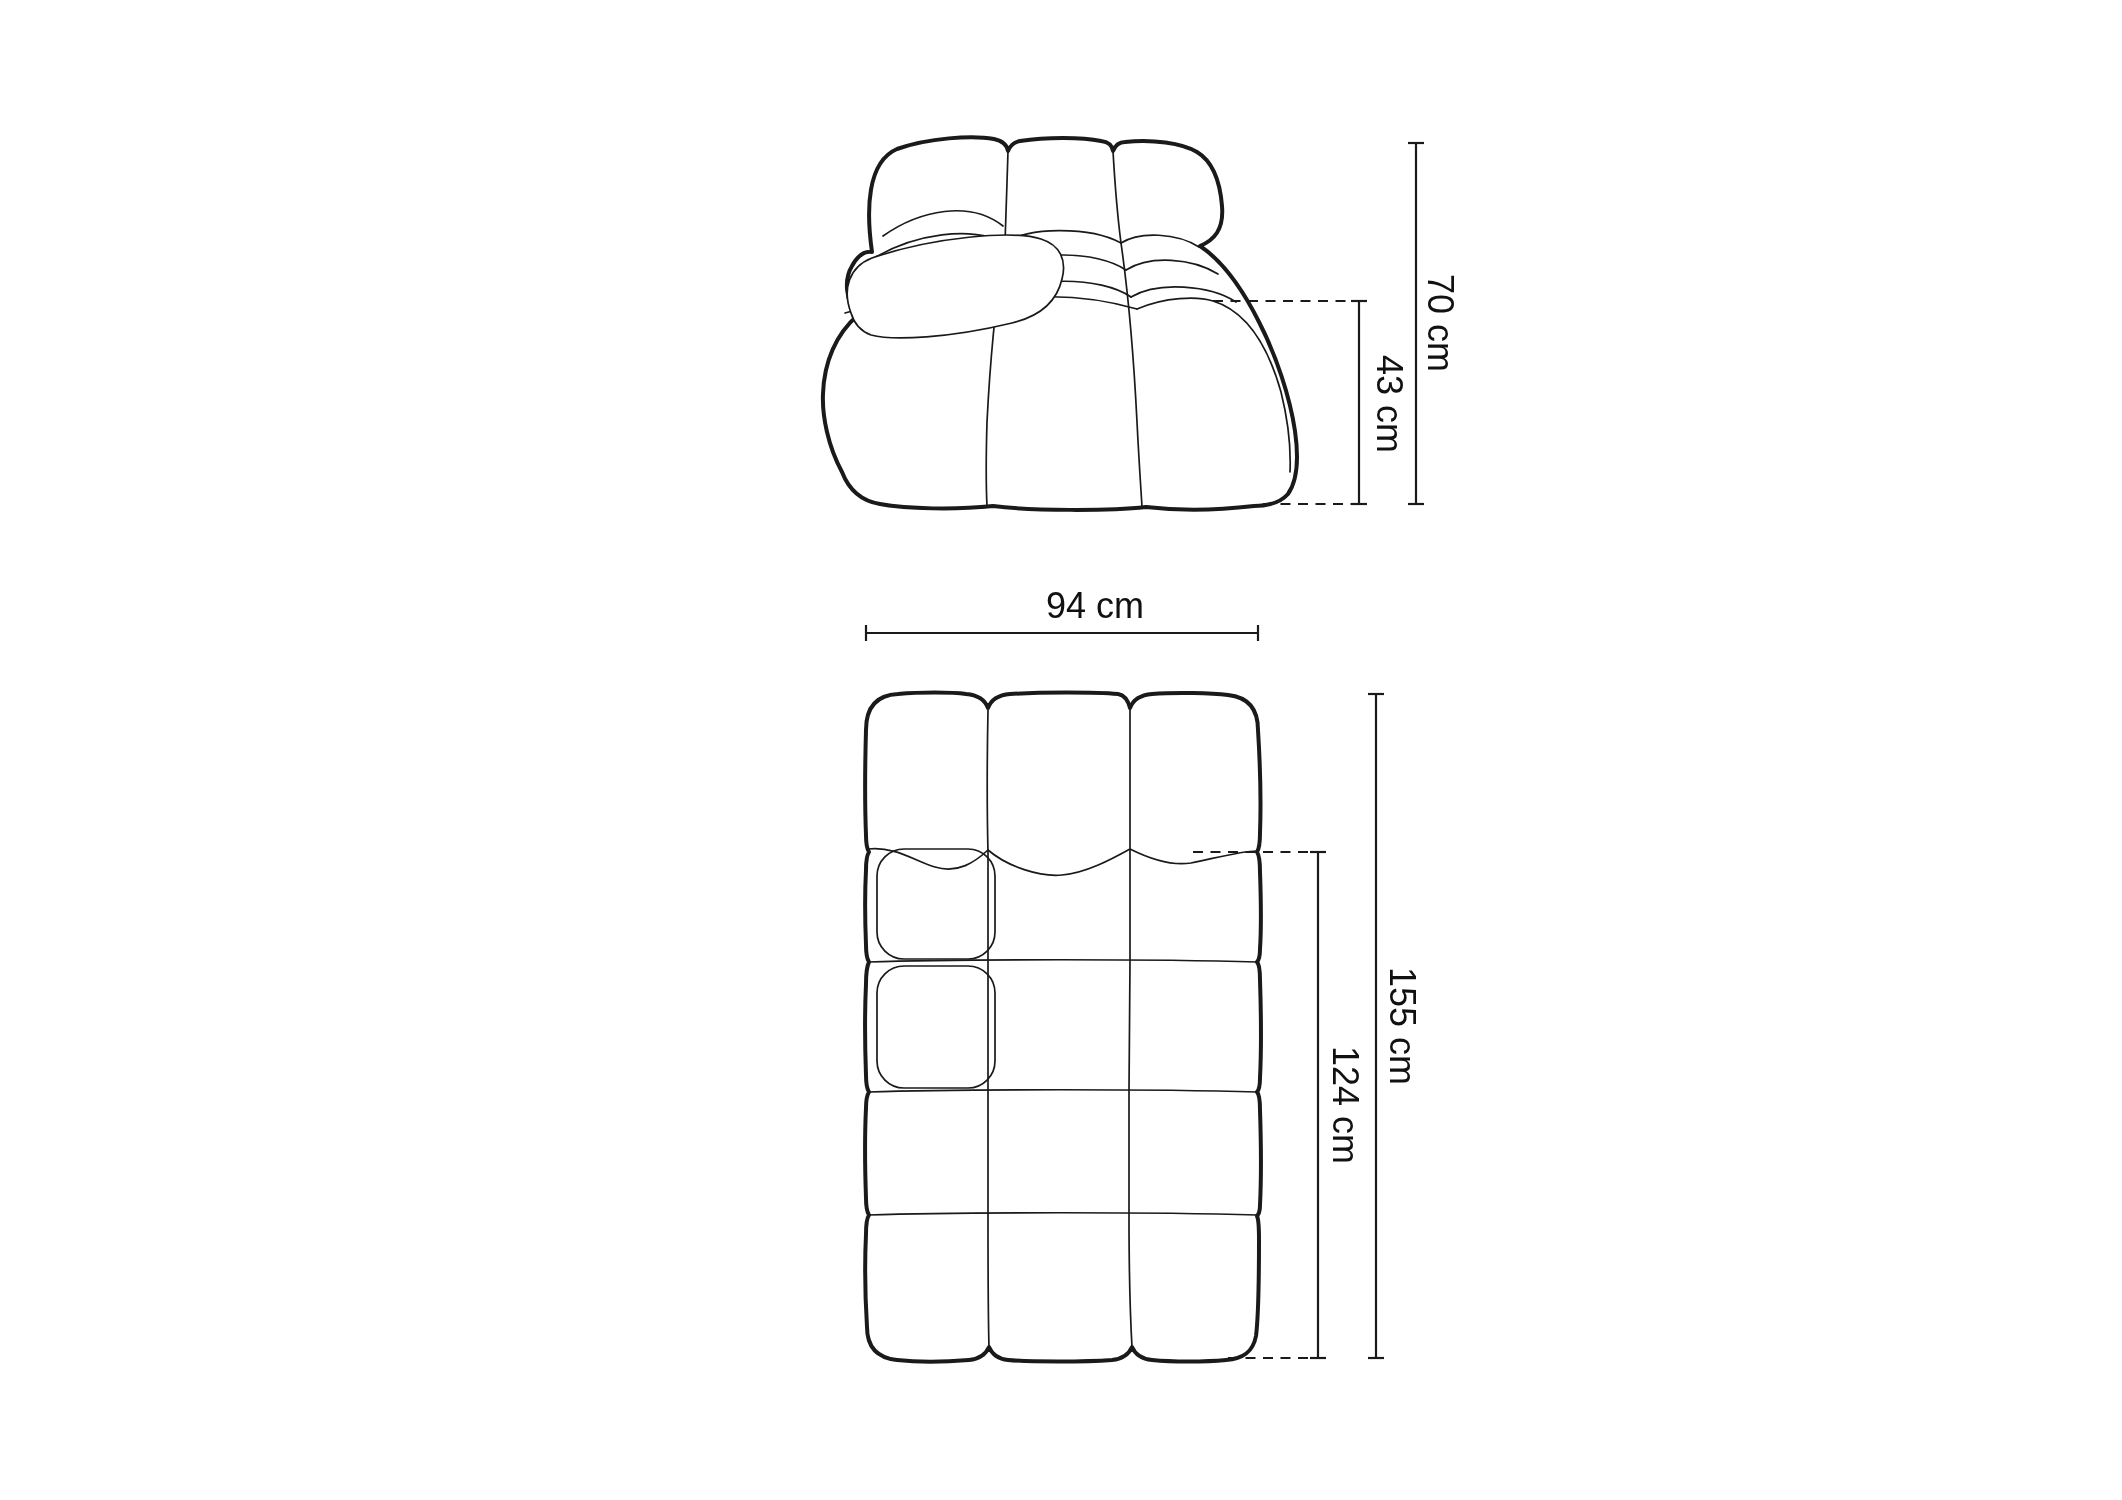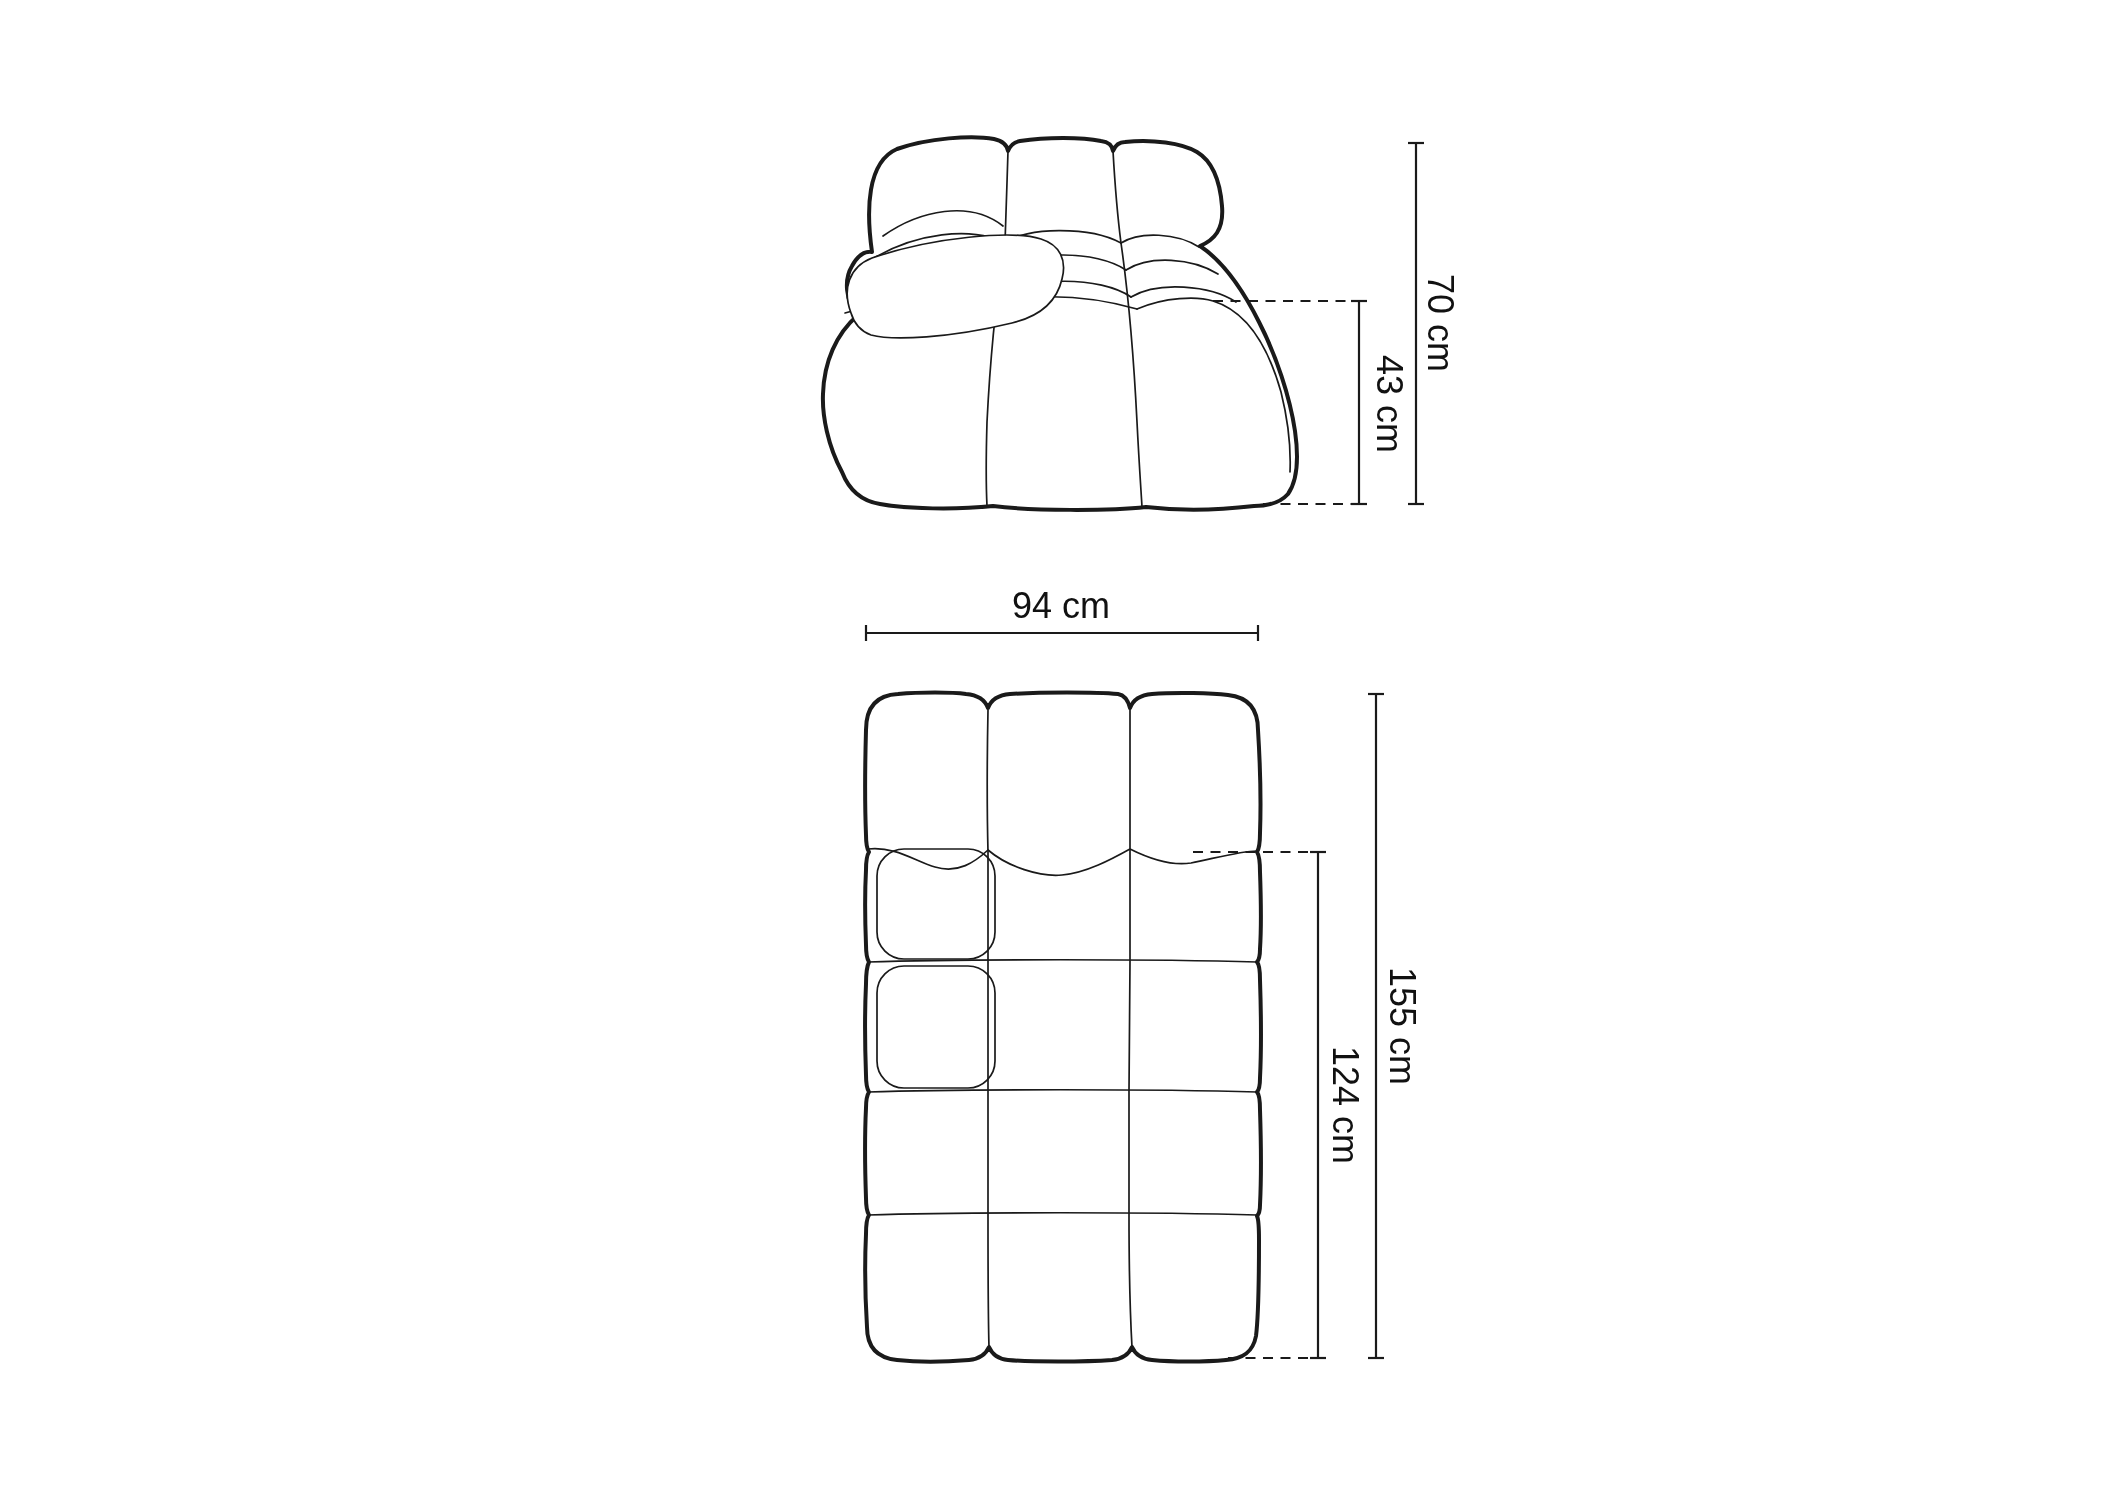--- a/index.html
+++ b/index.html
@@ -199,19 +199,19 @@
         <path class="dim" d="M 1368 694 L 1384 694"></path>
         <path class="dim" d="M 1368 1358 L 1384 1358"></path>
       </g>
     </g>
   </svg>
 
   <div class="dim-label vertical" style="left:1440px;top:323px;">70 cm</div>
 
   <div class="dim-label vertical" style="left:1389px;top:404px;">43 cm</div>
 
-  <div class="dim-label" style="left:1061px;top:606px;">94 cm</div>
+  <div class="dim-label" style="left:1095px;top:606px;">94 cm</div>
 
   <div class="dim-label vertical" style="left:1402px;top:1026px;">155 cm</div>
 
   <div class="dim-label vertical" style="left:1345px;top:1105px;">124 cm</div>
 
 </div>
 
 </body></html>

